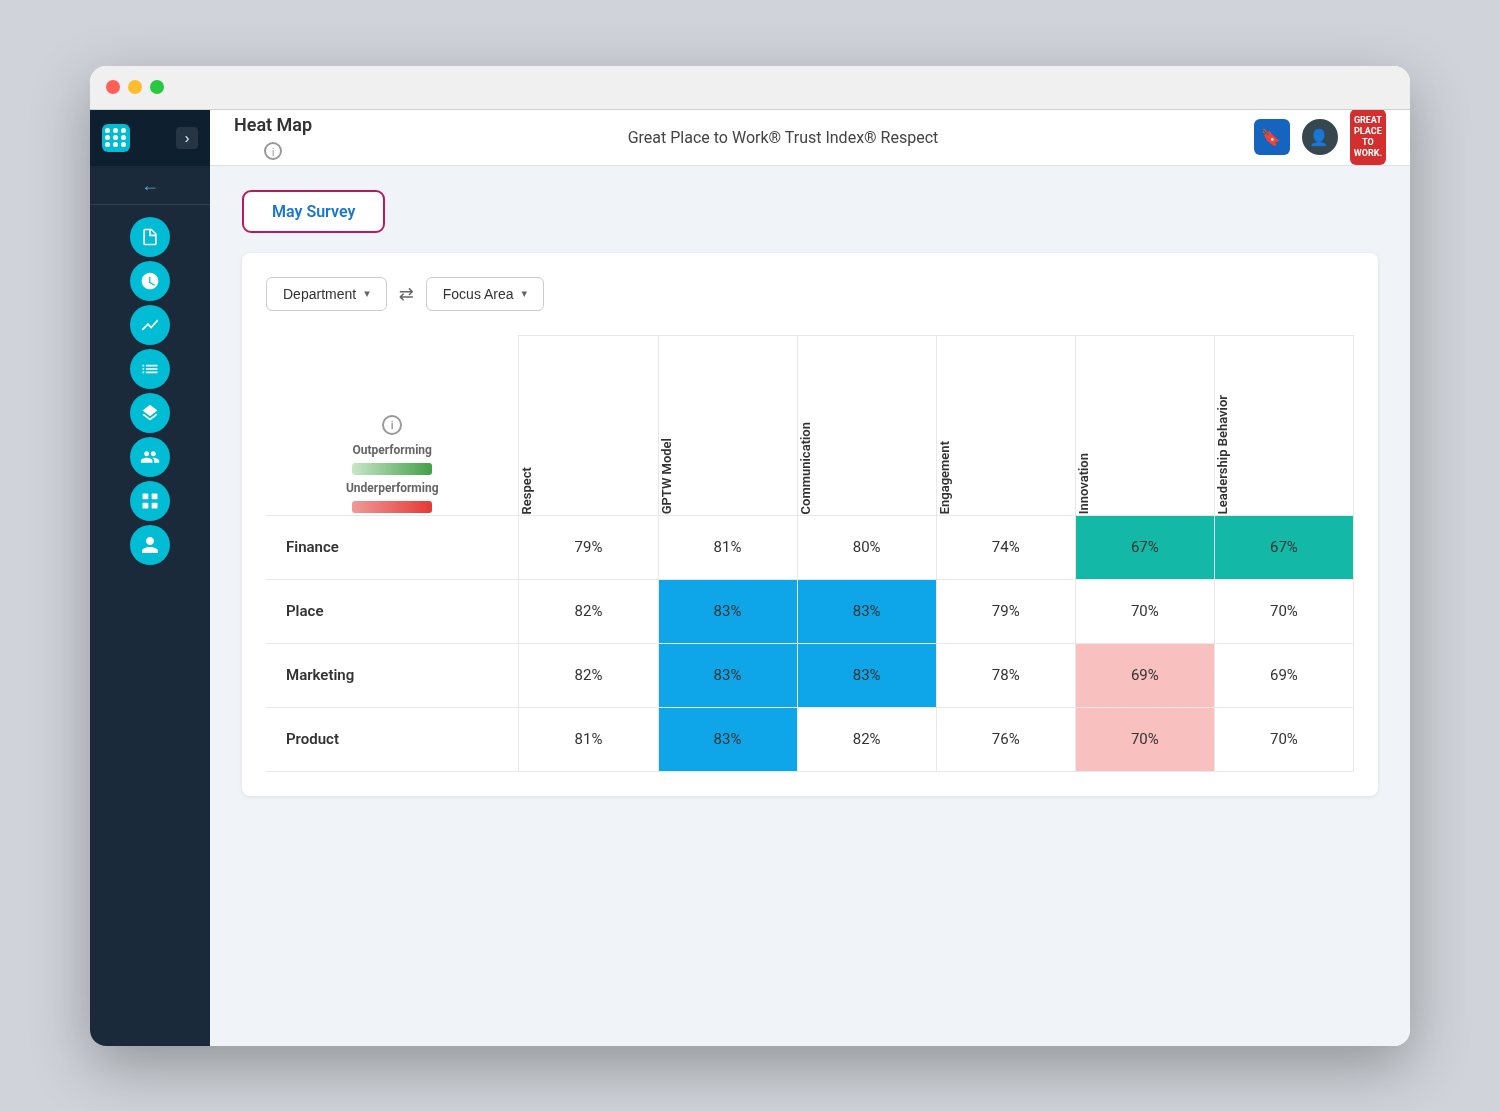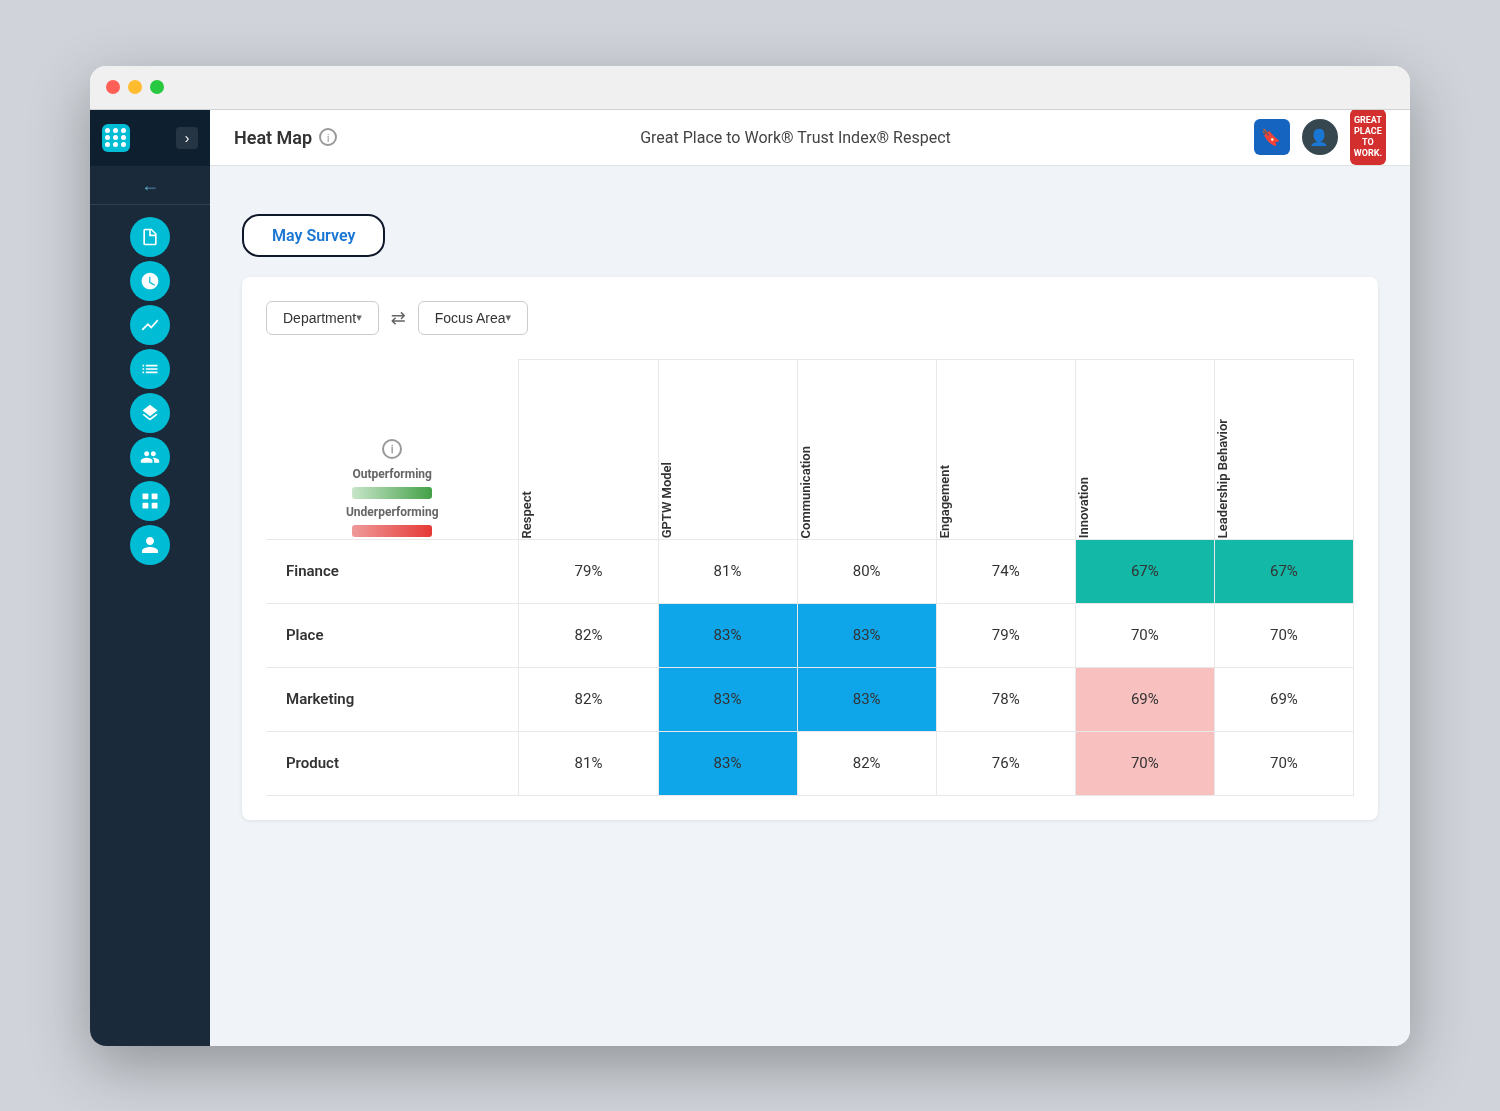--- a/index.html
+++ b/index.html
@@ -147,20 +147,21 @@
       display: flex;
       align-items: center;
       padding: 0 24px;
       gap: 16px;
       flex-shrink: 0;
     }
     .header-title-area {
       display: flex;
       align-items: center;
       gap: 7px;
+      flex-direction: column;
     }
     .page-title {
       font-size: 18px;
       font-weight: 600;
       color: #333;
     }
     .info-icon {
       width: 18px; height: 18px;
       border: 2px solid #999;
       border-radius: 50%;
@@ -221,46 +222,46 @@
       background: #f0f4f8;
       overflow-y: auto;
       padding: 24px 32px;
     }
     .survey-tab-bar {
       margin-bottom: 20px;
     }
     .survey-tab {
       display: inline-block;
       padding: 10px 28px;
-      border: 2px solid #0f172a;
-      border-radius: 17px;
+      border: 2px solid #be185d;
+      border-radius: 9px;
       color: #1976d2;
       font-size: 16px;
       font-weight: 600;
       background: #fff;
       cursor: pointer;
-      margin-top: 24px;
     }
 
     
     .heatmap-container {
       background: #fff;
       border-radius: 8px;
       padding: 24px;
       box-shadow: 0 1px 4px rgba(0,0,0,0.08);
     }
     .filter-row {
       display: flex;
       align-items: center;
       gap: 12px;
       margin-bottom: 24px;
     }
     .filter-btn {
       display: flex;
       align-items: center;
+      gap: 8px;
       padding: 8px 16px;
       border: 1px solid #ccc;
       border-radius: 6px;
       background: #fff;
       font-size: 14px;
       color: #333;
       cursor: pointer;
     }
     .filter-btn .chevron { font-size: 11px; color: #666; }
     .swap-icon {

